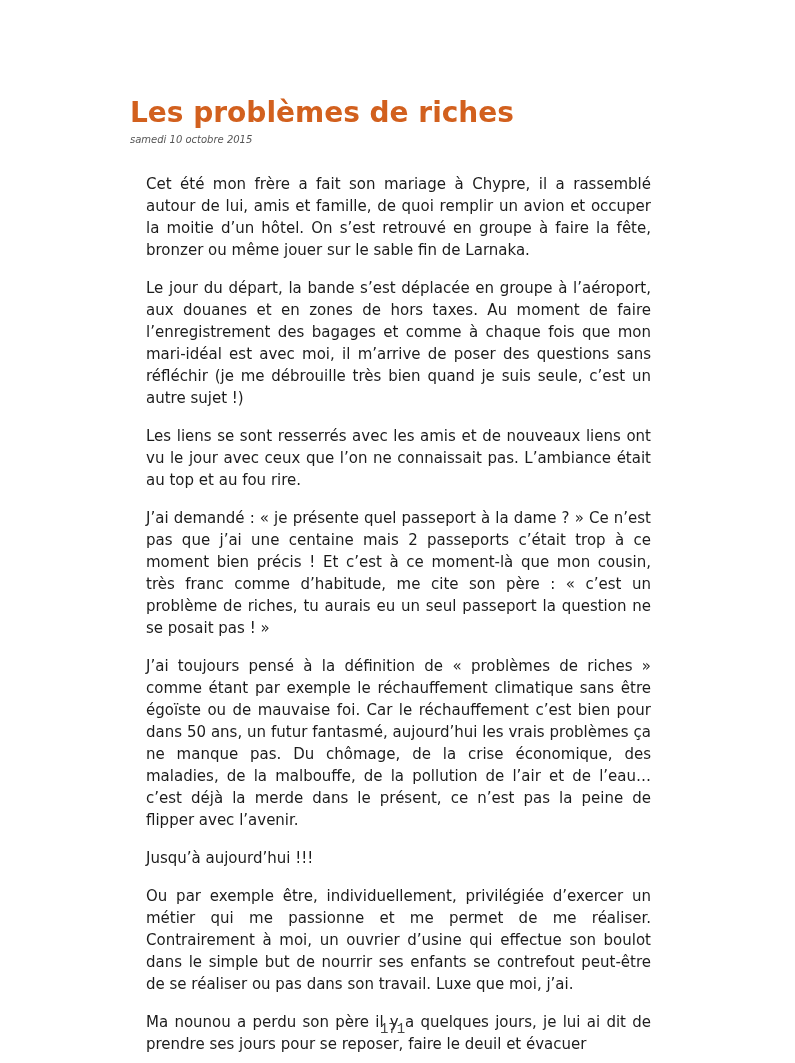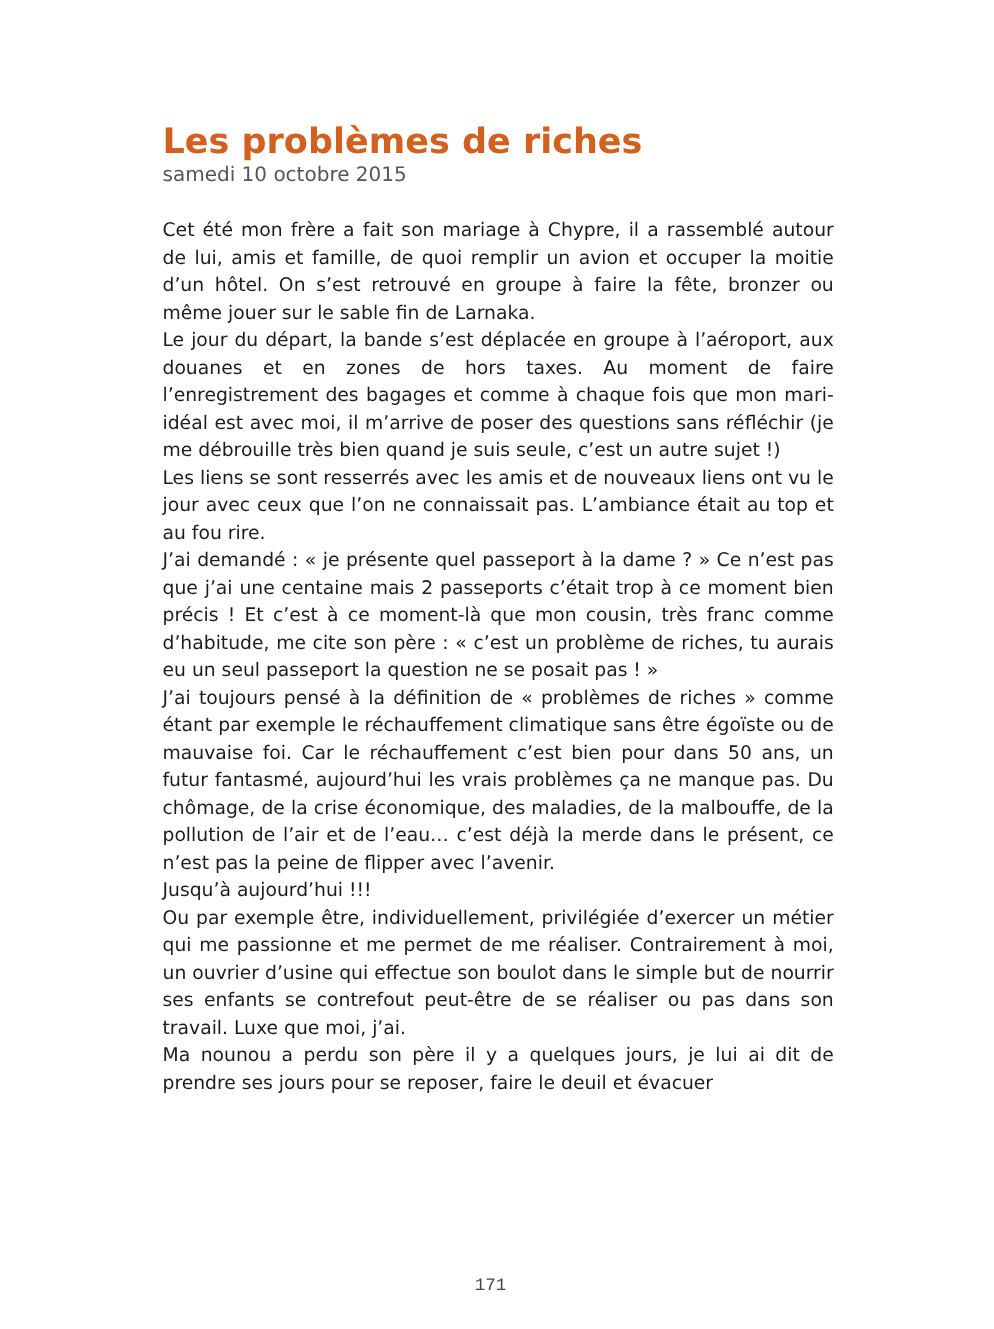--- a/index.html
+++ b/index.html
@@ -24,30 +24,31 @@
   .title {
     margin: 0;
     font-size: 28px;
     line-height: 34px;
     font-weight: bold;
     color: #d2601e;
     letter-spacing: 0;
   }
   .date {
     margin: 2px 0 0 0;
-    font-size: 16px;
+    font-size: 10px;
     line-height: 16px;
+    font-style: italic;
     color: #555555;
   }
   .body-text {
     margin-top: 25px;
     color: #1c1c1c;
   }
   .body-text p {
-    margin: 0;
+    margin: 16px;
     font-size: 15px;
     line-height: 22px;
     text-align: justify;
     text-justify: inter-word;
   }
   .page-number {
     position: absolute;
     left: 0;
     right: 0;
     bottom: 26px;

